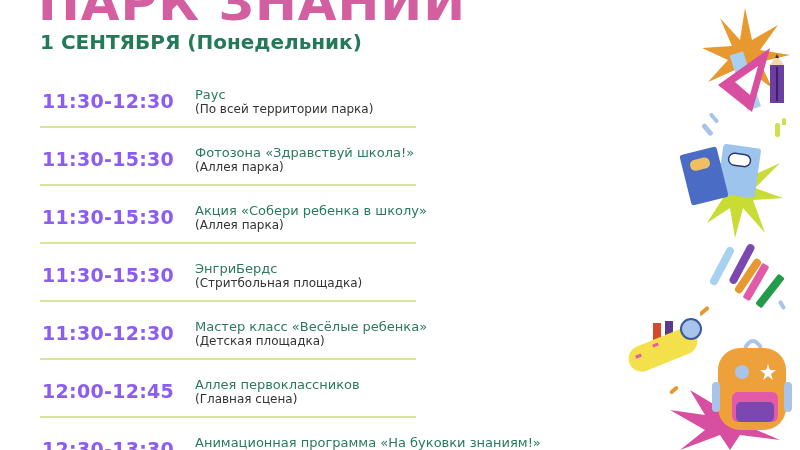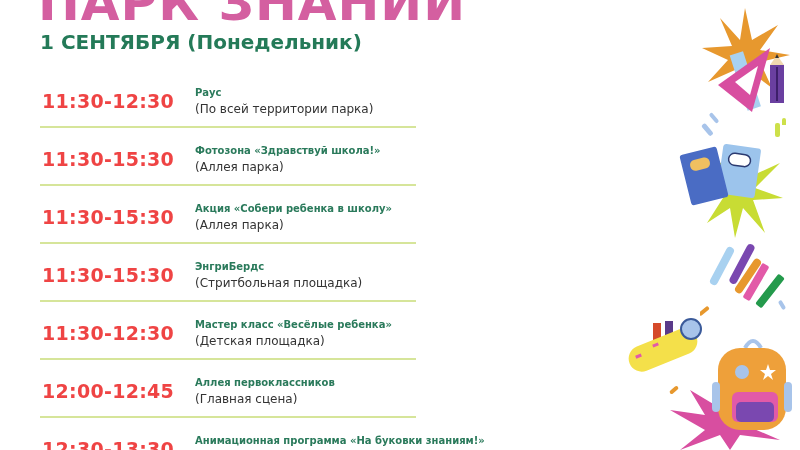--- a/index.html
+++ b/index.html
@@ -18,26 +18,26 @@
     }
 
     .schedule { position: absolute; left: 40px; top: 70px; width: 376px; }
     .row { position: relative; height: 58px; }
     .row .divider {
       position: absolute; left: 0; right: 0; bottom: 0; height: 2px; background: #d6e59a;
     }
     .row .time {
       position: absolute; left: 2px; top: 20px;
       font-family: "DejaVu Sans", sans-serif; font-size: 19px; font-weight: 600;
-      color: #ef4444; letter-spacing: 0.3px; white-space: nowrap;
+      color: #8b5cf6; letter-spacing: 0.3px; white-space: nowrap;
     }
     .row .event {
       position: absolute; left: 155px; top: 17px;
-      font-family: "DejaVu Sans", sans-serif; font-size: 10px; color: #2a7a5b;
-      white-space: nowrap; font-weight: 700;
+      font-family: "DejaVu Sans", sans-serif; font-size: 13px; color: #2a7a5b;
+      white-space: nowrap; font-weight: 400;
     }
     .row .place {
       position: absolute; left: 155px; top: 32px;
       font-family: "DejaVu Sans", sans-serif; font-size: 12px; color: #333333;
       white-space: nowrap;
     }
 
     .deco { position: absolute; }
   </style>
 </head>

